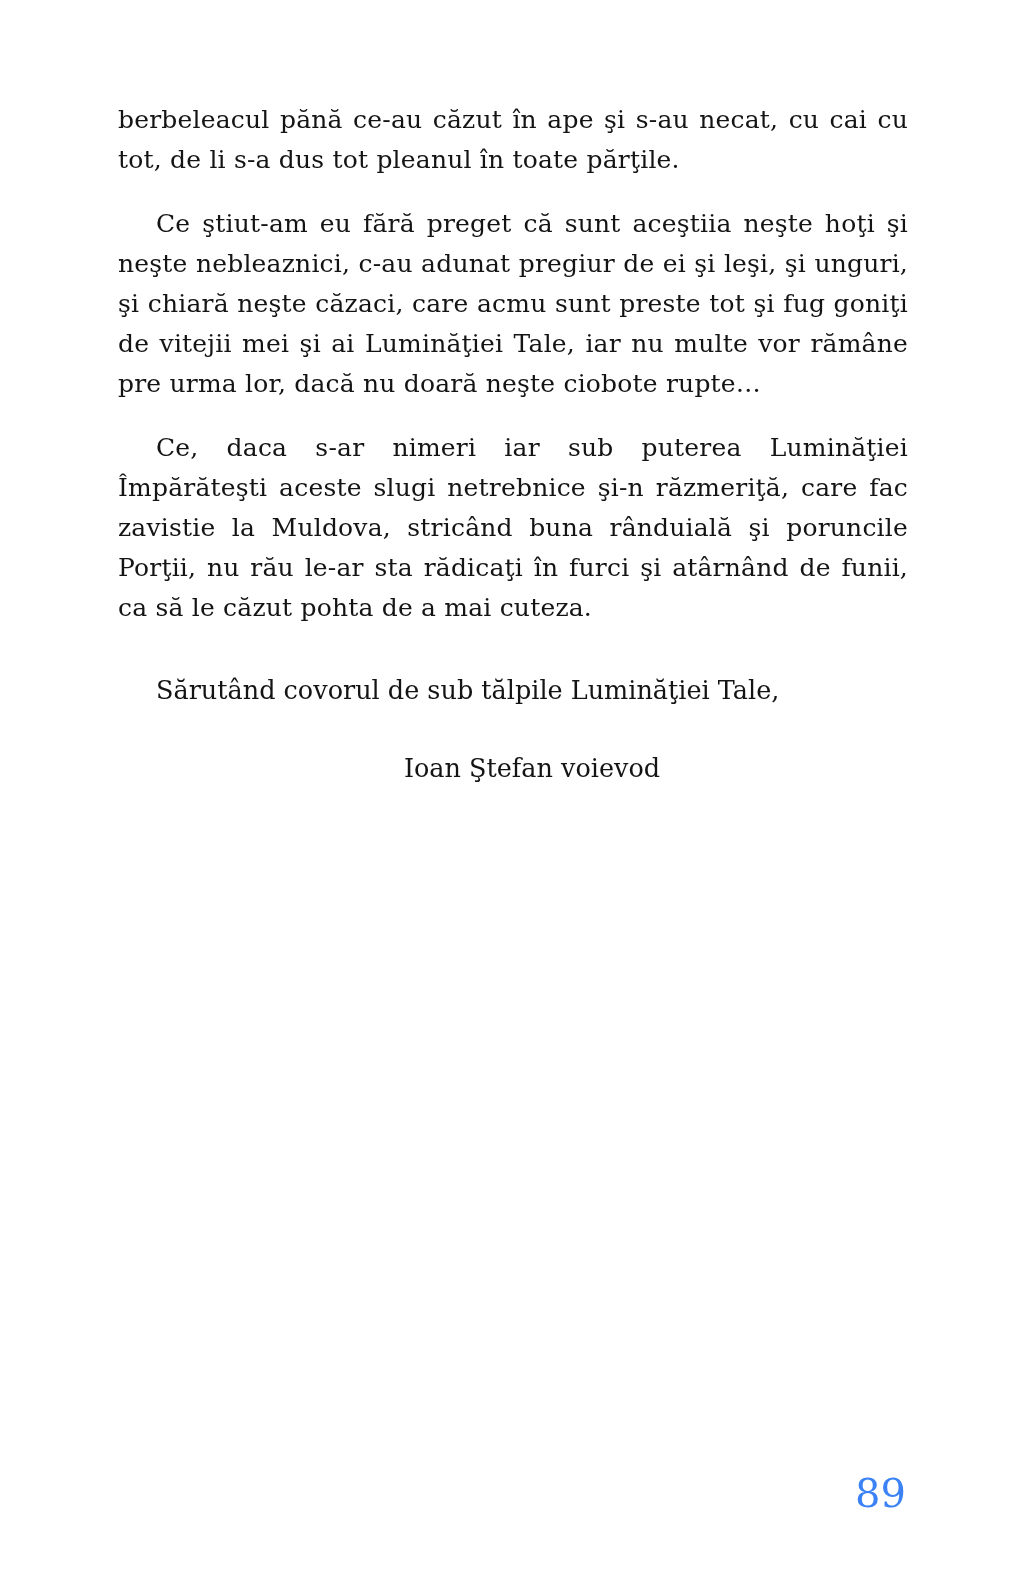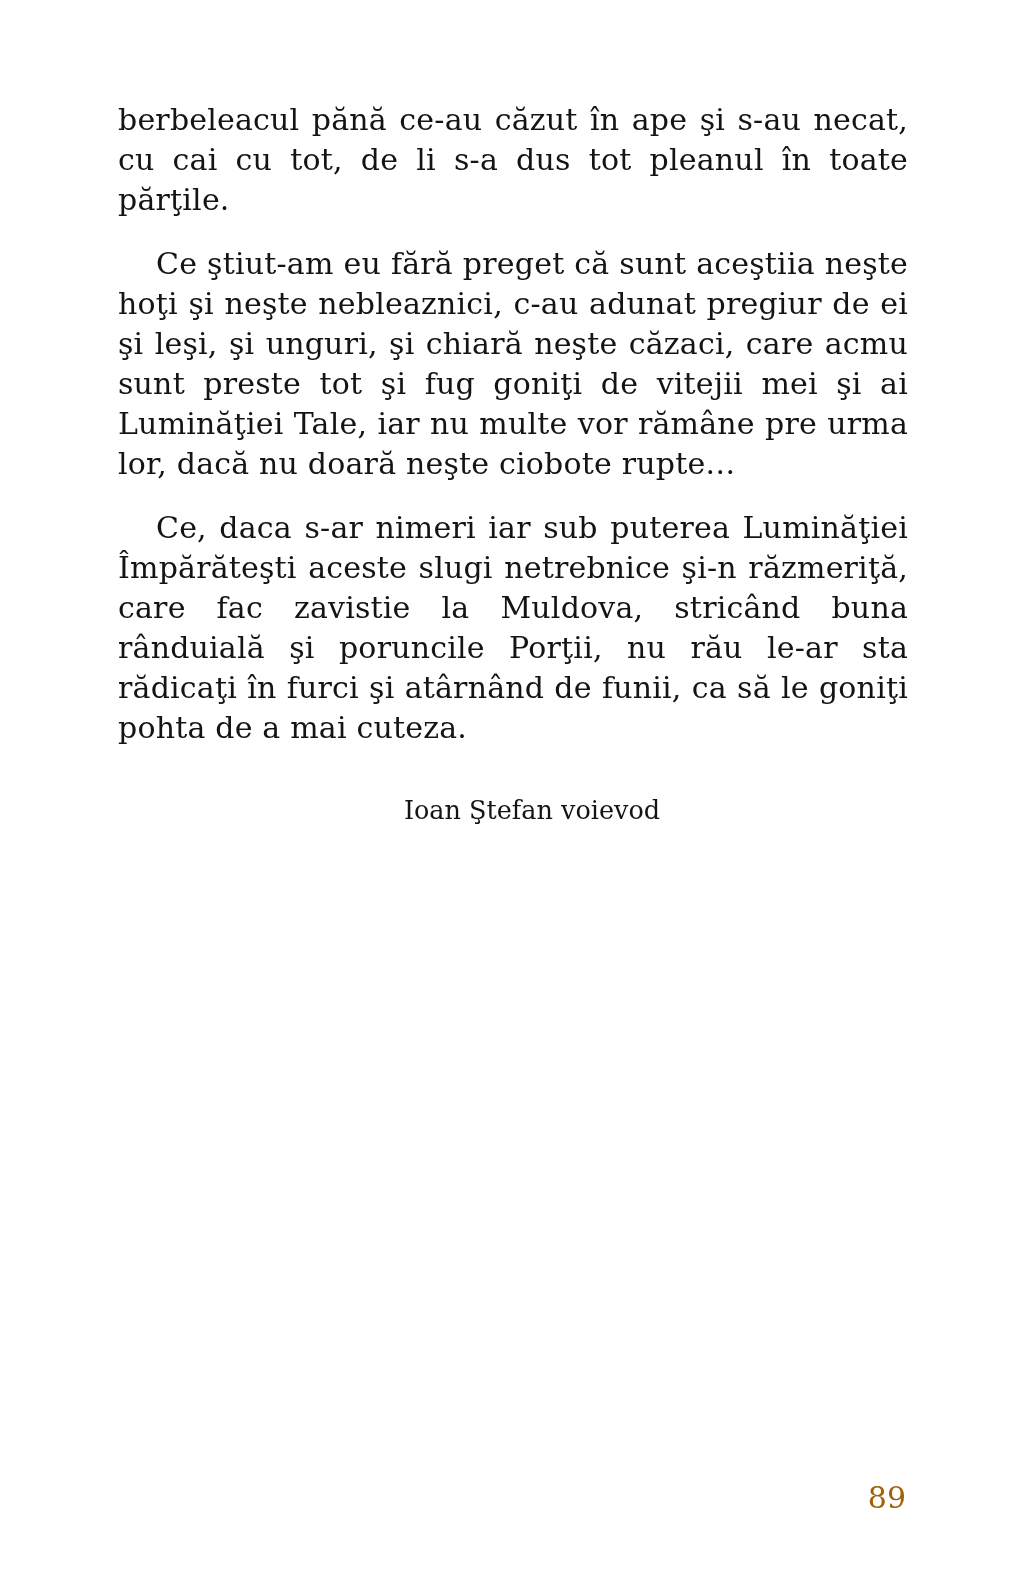--- a/index.html
+++ b/index.html
@@ -24,21 +24,21 @@
     background: #ffffff;
   }
   .text-column {
     position: absolute;
     left: 118px;
     top: 100px;
     width: 790px;
   }
   .para {
     margin: 0;
-    font-size: 30px;
+    font-size: 25px;
     line-height: 40px;
     text-align: justify;
     text-justify: inter-word;
     letter-spacing: 0.2px;
     color: #141414;
   }
   .para.indent {
     text-indent: 38px;
     margin-top: 24px;
   }
@@ -53,40 +53,41 @@
     color: #141414;
   }
   .sig-line.last {
     margin-bottom: 0;
     text-align: center;
   }
   .page-number {
     position: absolute;
     right: 118px;
     bottom: 62px;
-    font-size: 30px;
+    font-size: 40px;
     line-height: 1;
-    color: #a16207;
+    color: #3b82f6;
     font-family: "DejaVu Serif", "Liberation Serif", serif;
   }
 </style>
 </head>
 <body>
 
 <div class="page">
 
   <div class="text-column">
 
     <p class="para">berbeleacul pănă ce-au căzut în ape şi s-au necat, cu cai cu tot, de li s-a dus tot pleanul în toate părţile.</p>
 
     <p class="para indent">Ce ştiut-am eu fără preget că sunt aceştiia neşte hoţi şi neşte nebleaznici, c-au adunat pregiur de ei şi leşi, şi unguri, şi chiară neşte căzaci, care acmu sunt preste tot şi fug goniţi de vitejii mei şi ai Luminăţiei Tale, iar nu multe vor rămâne pre urma lor, dacă nu doară neşte ciobote rupte…</p>
 
-    <p class="para indent">Ce, daca s-ar nimeri iar sub puterea Luminăţiei Împărăteşti aceste slugi netrebnice şi-n răzmeriţă, care fac zavistie la Muldova, stricând buna rânduială şi poruncile Porţii, nu rău le-ar sta rădicaţi în furci şi atârnând de funii, ca să le goniţi pohta de a mai cuteza.</p>
+    <p class="para indent">Ce, daca s-ar nimeri iar sub puterea Luminăţiei Împărăteşti aceste slugi netrebnice şi-n răzmeriţă, care fac zavistie la Muldova, stricând buna rânduială şi poruncile Porţii, nu rău le-ar sta rădicaţi în furci şi atârnând de funii, ca să le căzut pohta de a mai cuteza.</p>
 
     <div class="signature-block">
+      <p class="sig-line">Sărutând covorul de sub tălpile Luminăţiei Tale,</p>
       <p class="sig-line last">Ioan Ştefan voievod</p>
     </div>
 
   </div>
 
   <div class="page-number">89</div>
 
 </div>
 
 </body></html>

